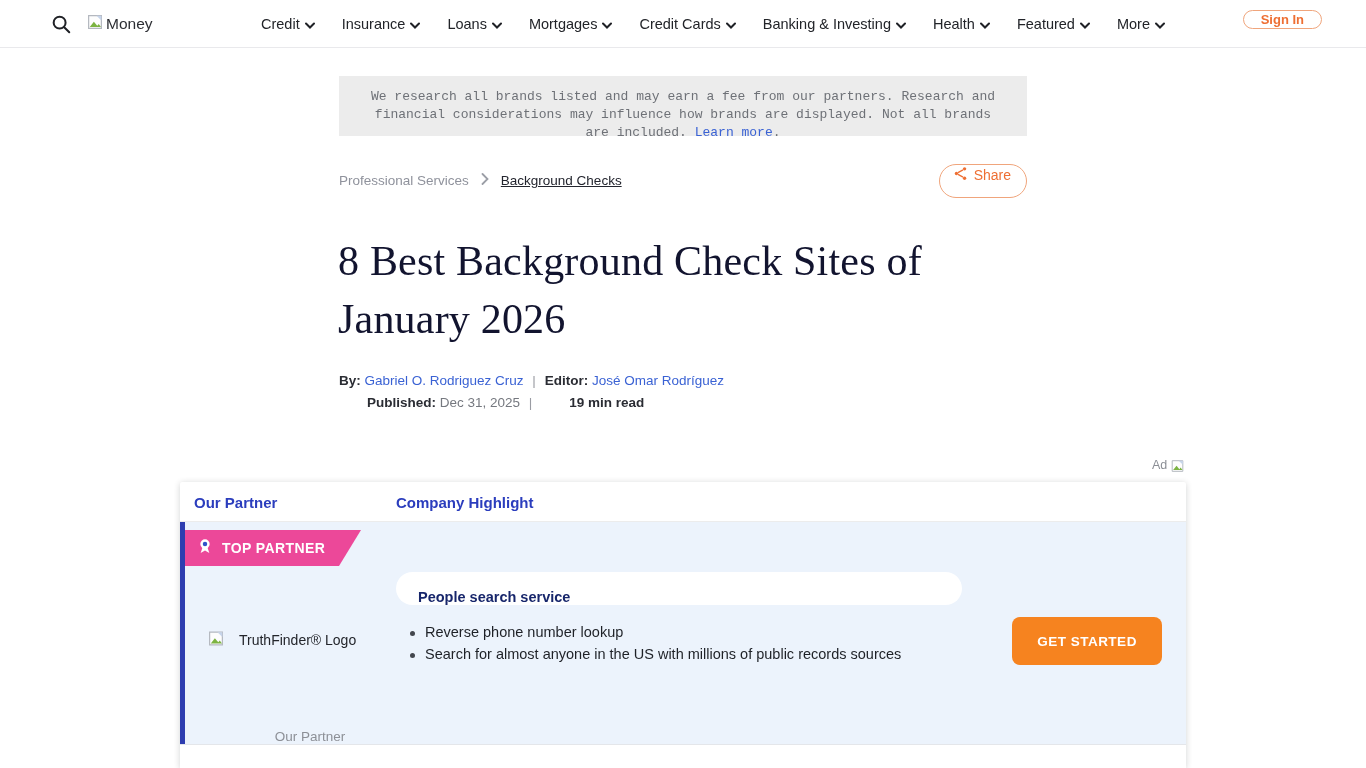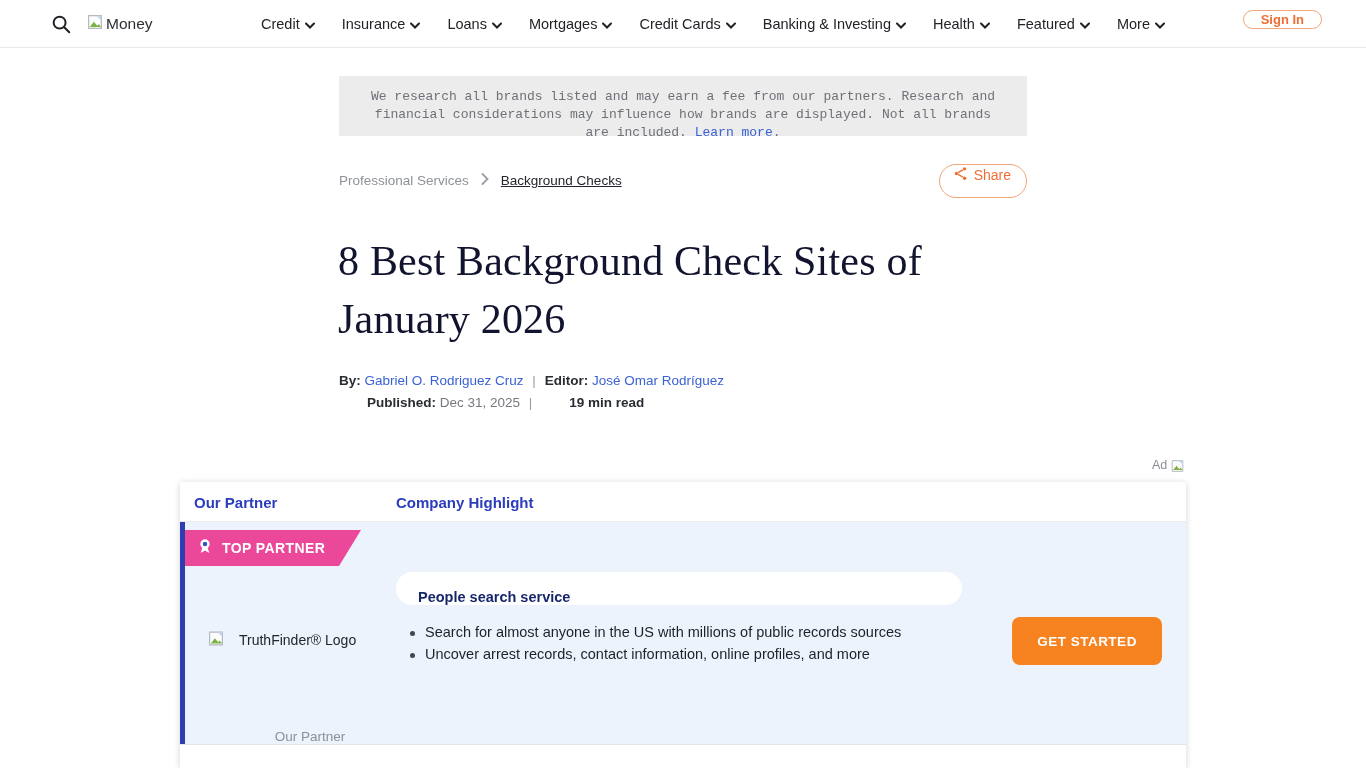--- a/index.html
+++ b/index.html
@@ -274,22 +274,22 @@
           <span>TruthFinder® Logo</span>
         </div>
         <div class="partner-caption">Our Partner</div>
       </div>
 
       <div class="service-pill" style="color:#17266b;">
         <span>People search service</span>
       </div>
 
       <ul class="bullet-list">
+        <li>Reverse phone number lookup</li>
         <li>Search for almost anyone in the US with millions of public records sources</li>
-        <li>Uncover arrest records, contact information, online profiles, and more</li>
       </ul>
 
       <button class="cta-btn">GET STARTED</button>
     </div>
 
     <div class="next-row"></div>
   </section>
 
 </div>
 

